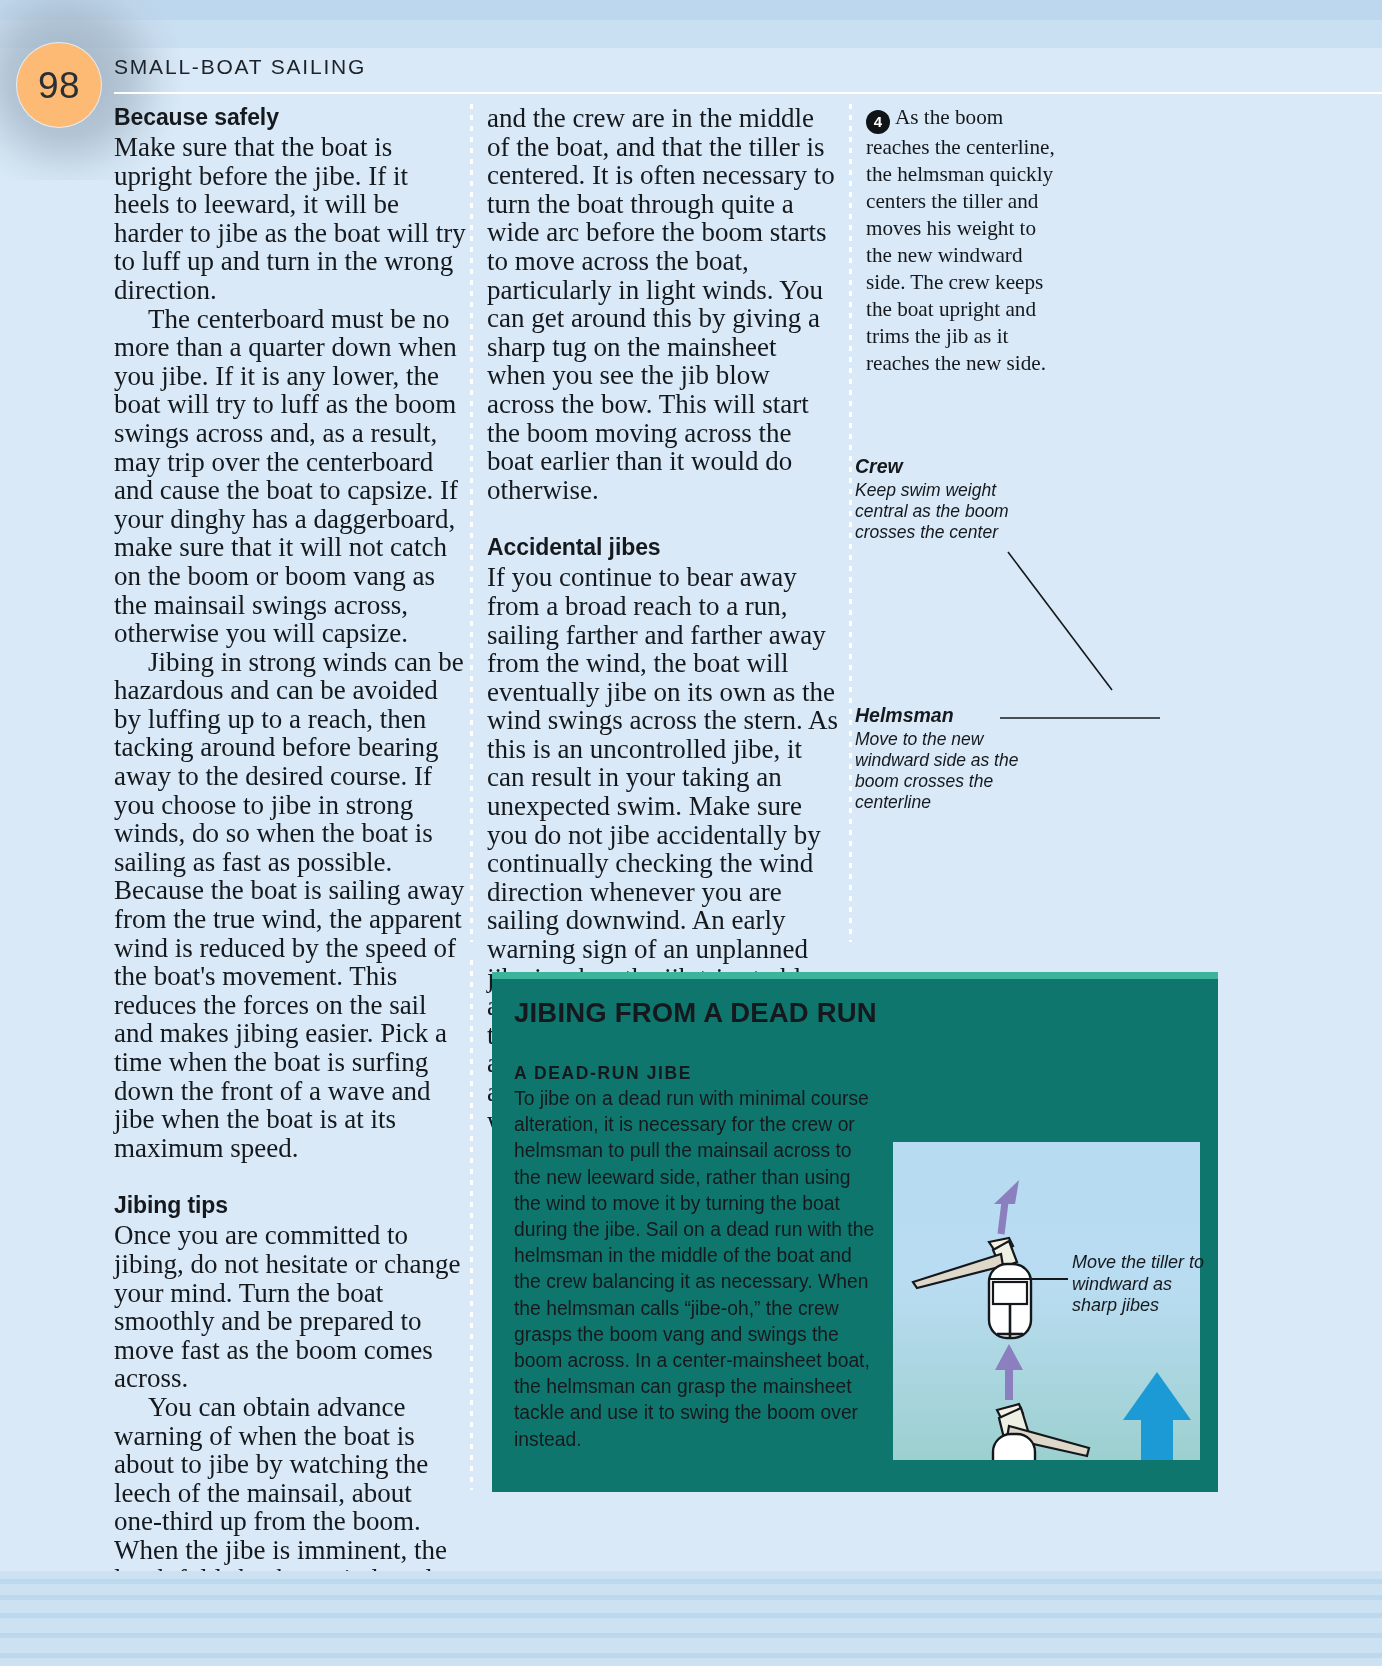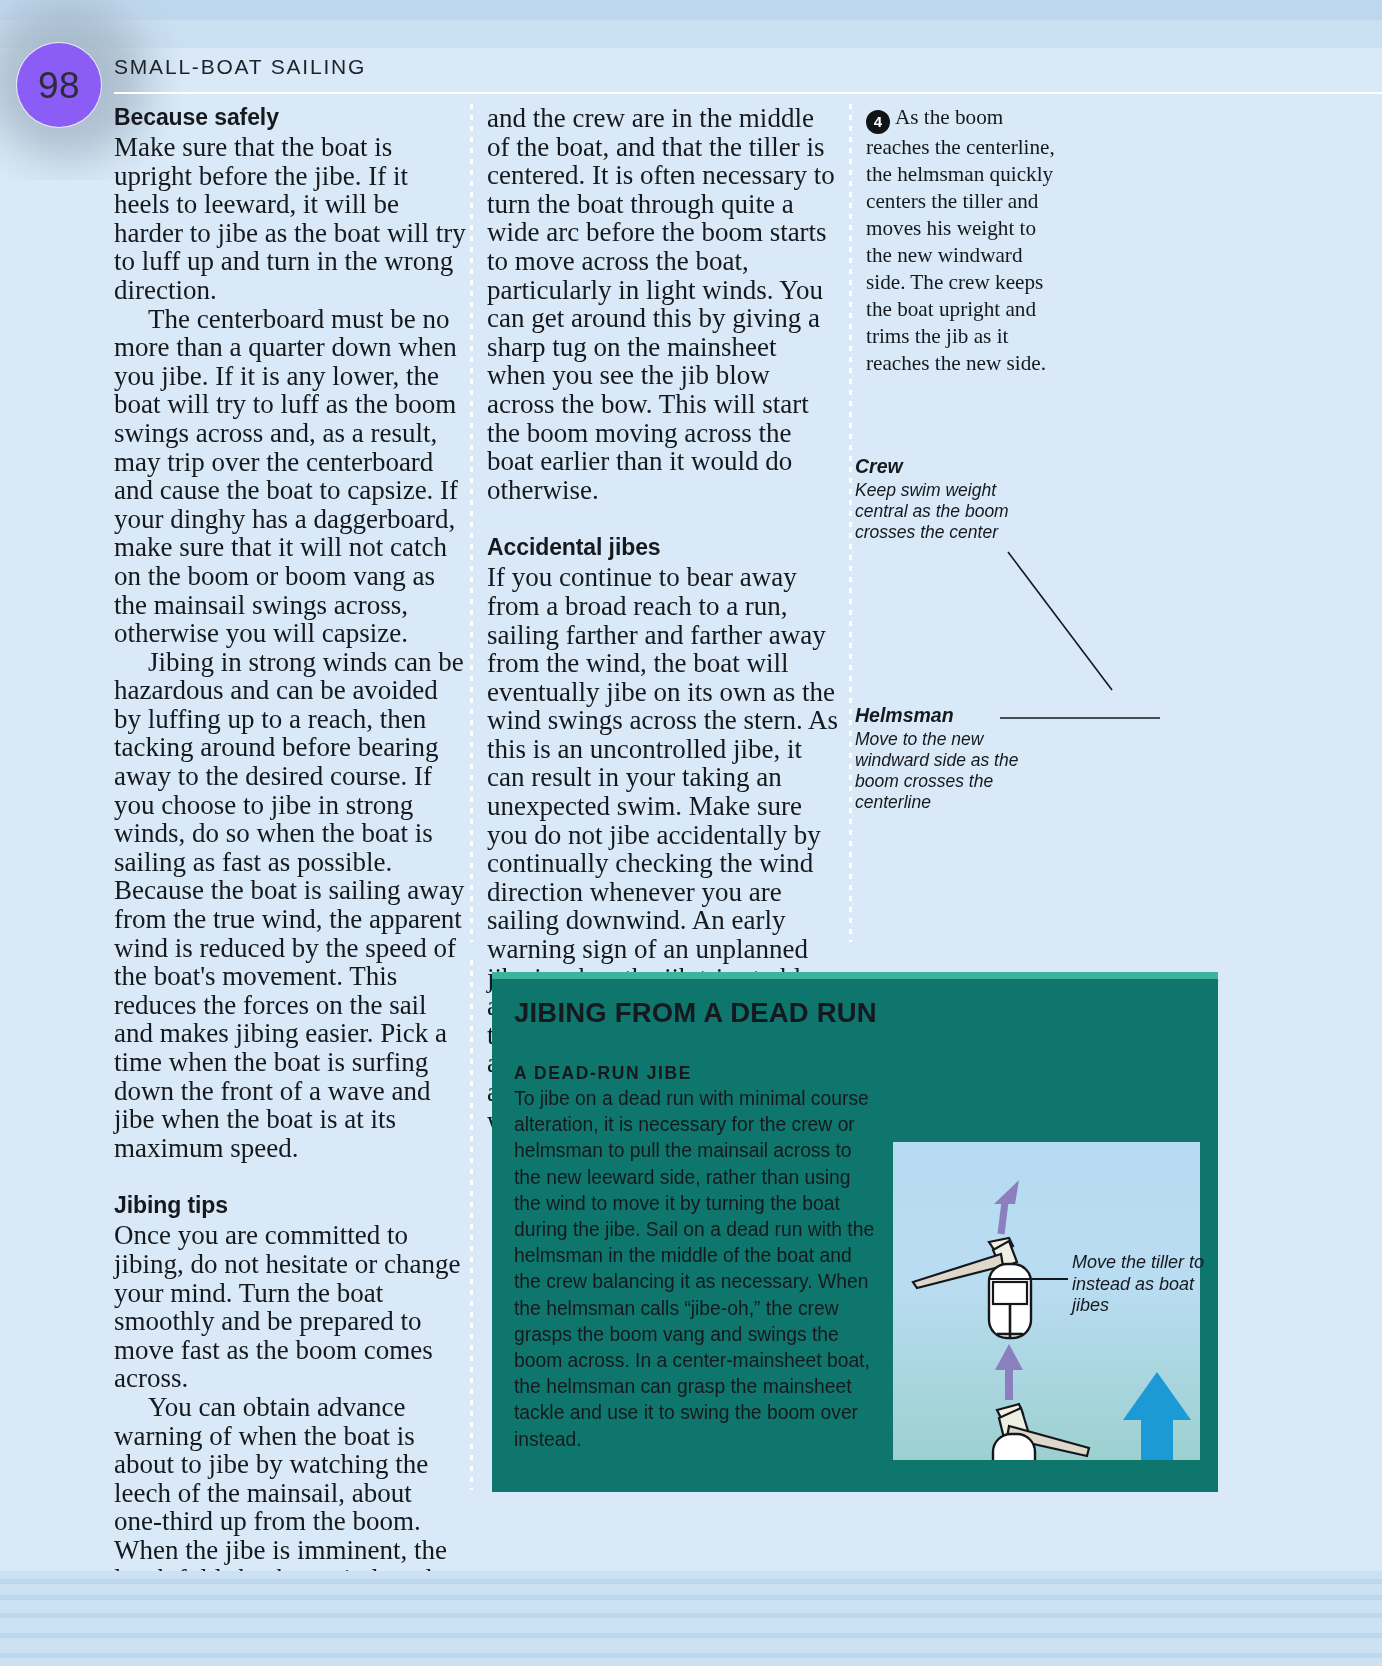--- a/index.html
+++ b/index.html
@@ -37,21 +37,21 @@
   .pagenum-wrap {
     position:absolute; left:-5px; top:-5px; width:200px; height:190px;
   }
   .pagenum-shade {
     position:absolute; left:0; top:0; width:190px; height:185px;
     background: radial-gradient(circle at 38% 45%, rgba(150,168,186,0.85) 0%, rgba(168,186,203,0.75) 38%, rgba(190,208,224,0.35) 62%, rgba(217,233,247,0) 76%);
   }
   .pagenum-circle {
     position:absolute; left:22px; top:48px; width:84px; height:84px;
     border-radius:50%;
-    background:#8b5cf6;
+    background:#fdba74;
     box-shadow: 0 0 0 1px rgba(255,255,255,0.7);
     display:flex; align-items:center; justify-content:center;
   }
   .pagenum-circle span {
     font-family:"Liberation Sans", sans-serif;
     font-size:37px; font-weight:300; color:#2a2f35; letter-spacing:0.5px;
     line-height:1;
   }
 
   
@@ -294,21 +294,21 @@
       <rect x="100" y="292" width="42" height="74" rx="18" fill="#ffffff" stroke="#14181c" stroke-width="2.4"></rect>
     </g>
 
     <g>
       <rect x="248" y="272" width="32" height="72" fill="#1c9ad6"></rect>
       <path d="M230 278 L264 230 L298 278 Z" fill="#1c9ad6"></path>
     </g>
   </svg>
 </div>
 <div class="dia-leader"></div>
-<div class="dia-lbl">Move the tiller to instead as boat jibes</div>
+<div class="dia-lbl">Move the tiller to windward as sharp jibes</div>
 
 <div class="footer-bands">
   <div class="b" style="top:8px;"></div>
   <div class="b" style="top:24px;"></div>
   <div class="b" style="top:42px;"></div>
   <div class="b" style="top:62px;"></div>
   <div class="b" style="top:82px;"></div>
 </div>
 
 </body></html>

